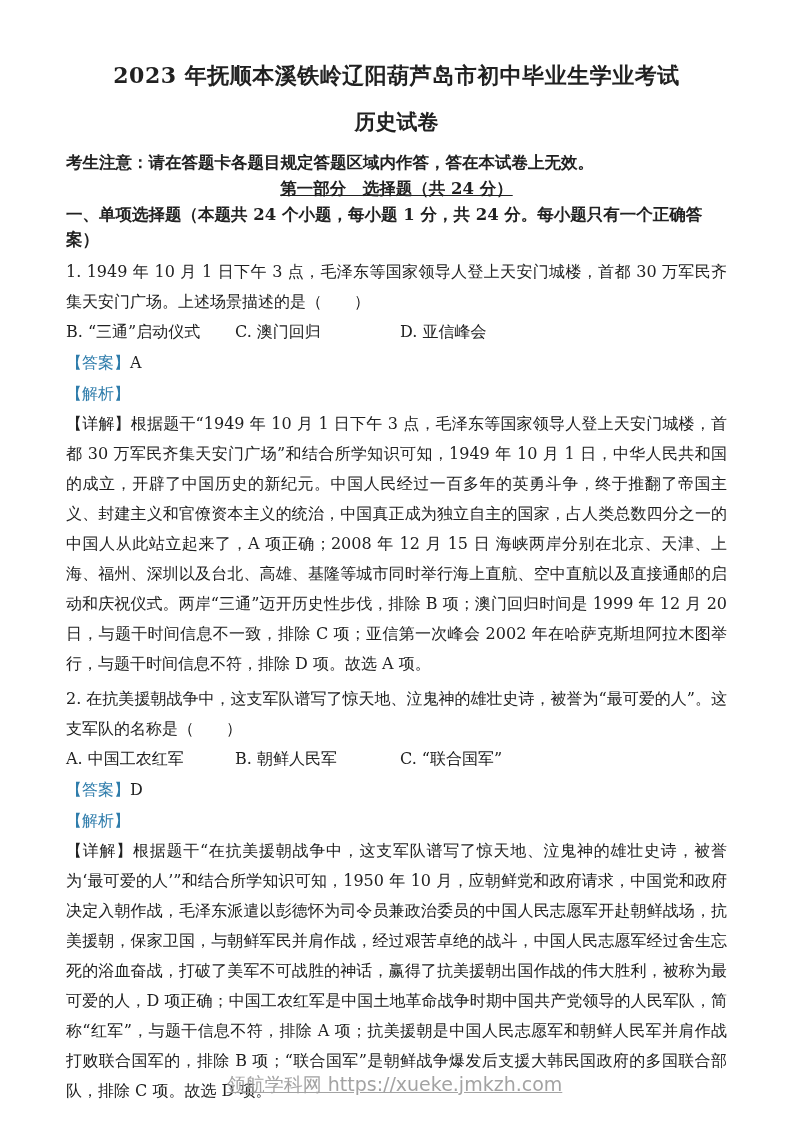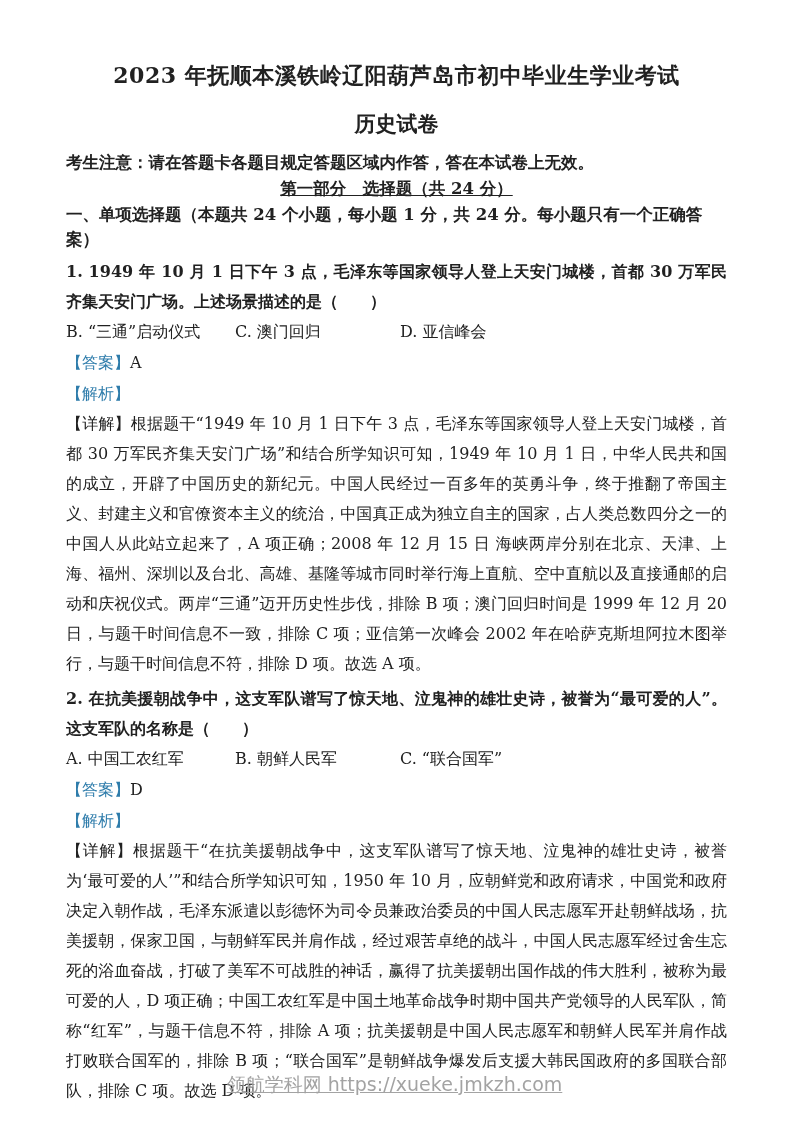--- a/index.html
+++ b/index.html
@@ -21,20 +21,21 @@
     font-size: 22px;
     line-height: 30px;
     letter-spacing: 0.5px;
   }
   .doc-subtitle {
     text-align: center;
     font-weight: bold;
     font-size: 21px;
     line-height: 28px;
     margin-top: 20px;
+    font-family: Liberation Mono, monospace;
   }
   .notice {
     font-weight: bold;
     font-size: 16.5px;
     line-height: 25px;
     margin-top: 12px;
   }
   .part-heading {
     text-align: center;
     font-weight: bold;
@@ -47,21 +48,20 @@
     font-weight: bold;
     font-size: 16.5px;
     line-height: 25px;
     margin-top: 1px;
   }
   .question { margin-top: 5px; }
   .stem {
     font-size: 16px;
     line-height: 30px;
     text-align: justify;
-    font-weight: bold;
   }
   .options {
     display: flex;
     font-size: 16px;
     line-height: 30px;
     white-space: nowrap;
   }
   .options .opt:nth-child(1) { width: 169px; }
   .options .opt:nth-child(2) { width: 165px; }
   .options .opt:nth-child(3) { width: 165px; }

